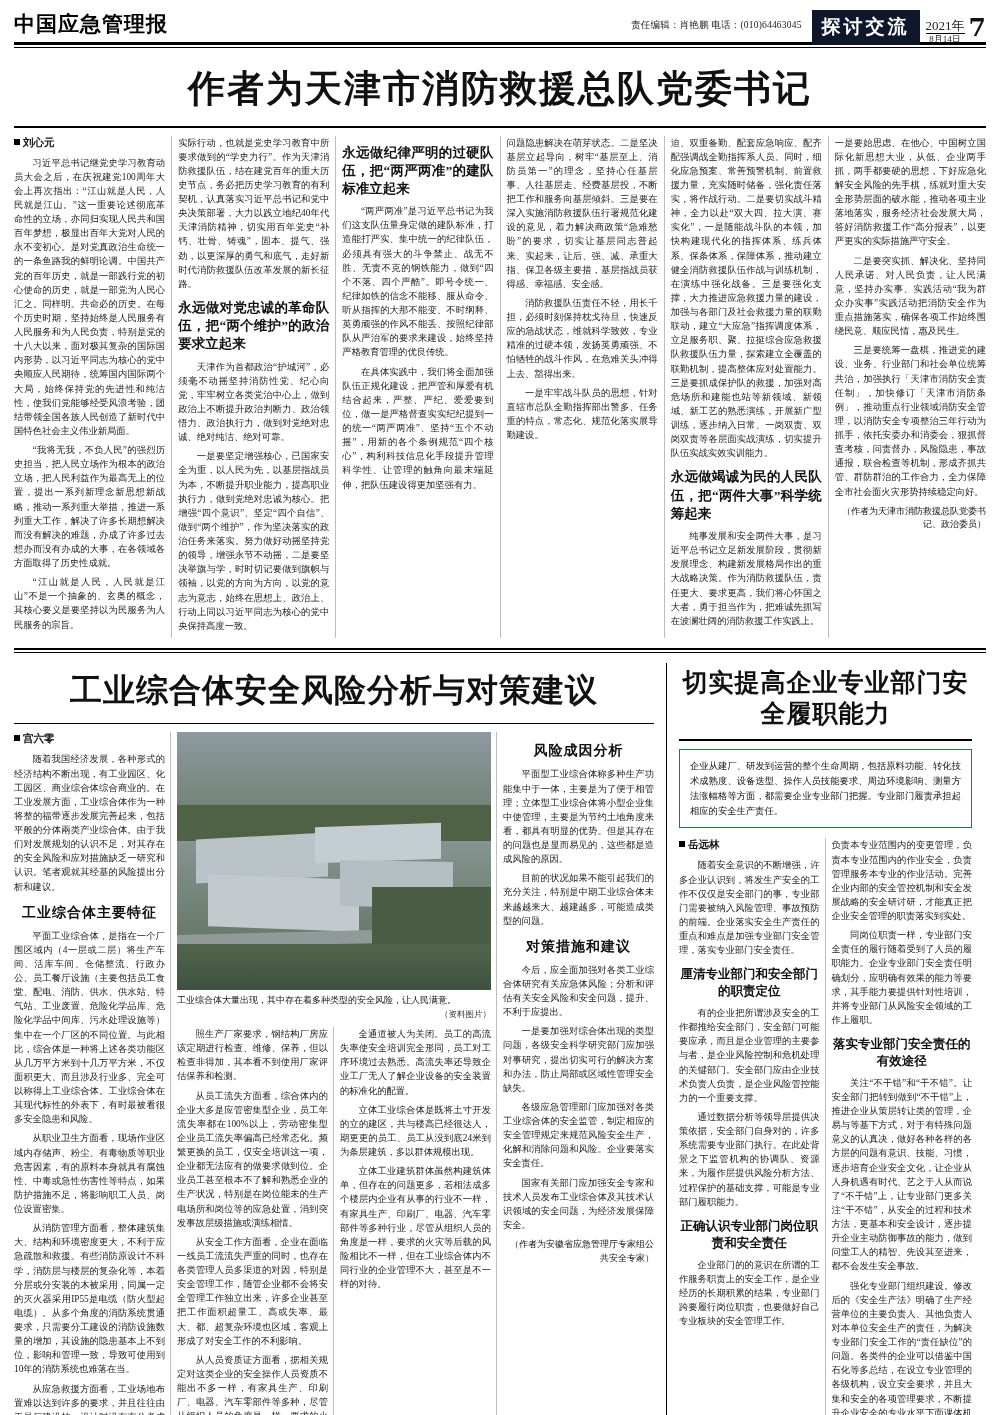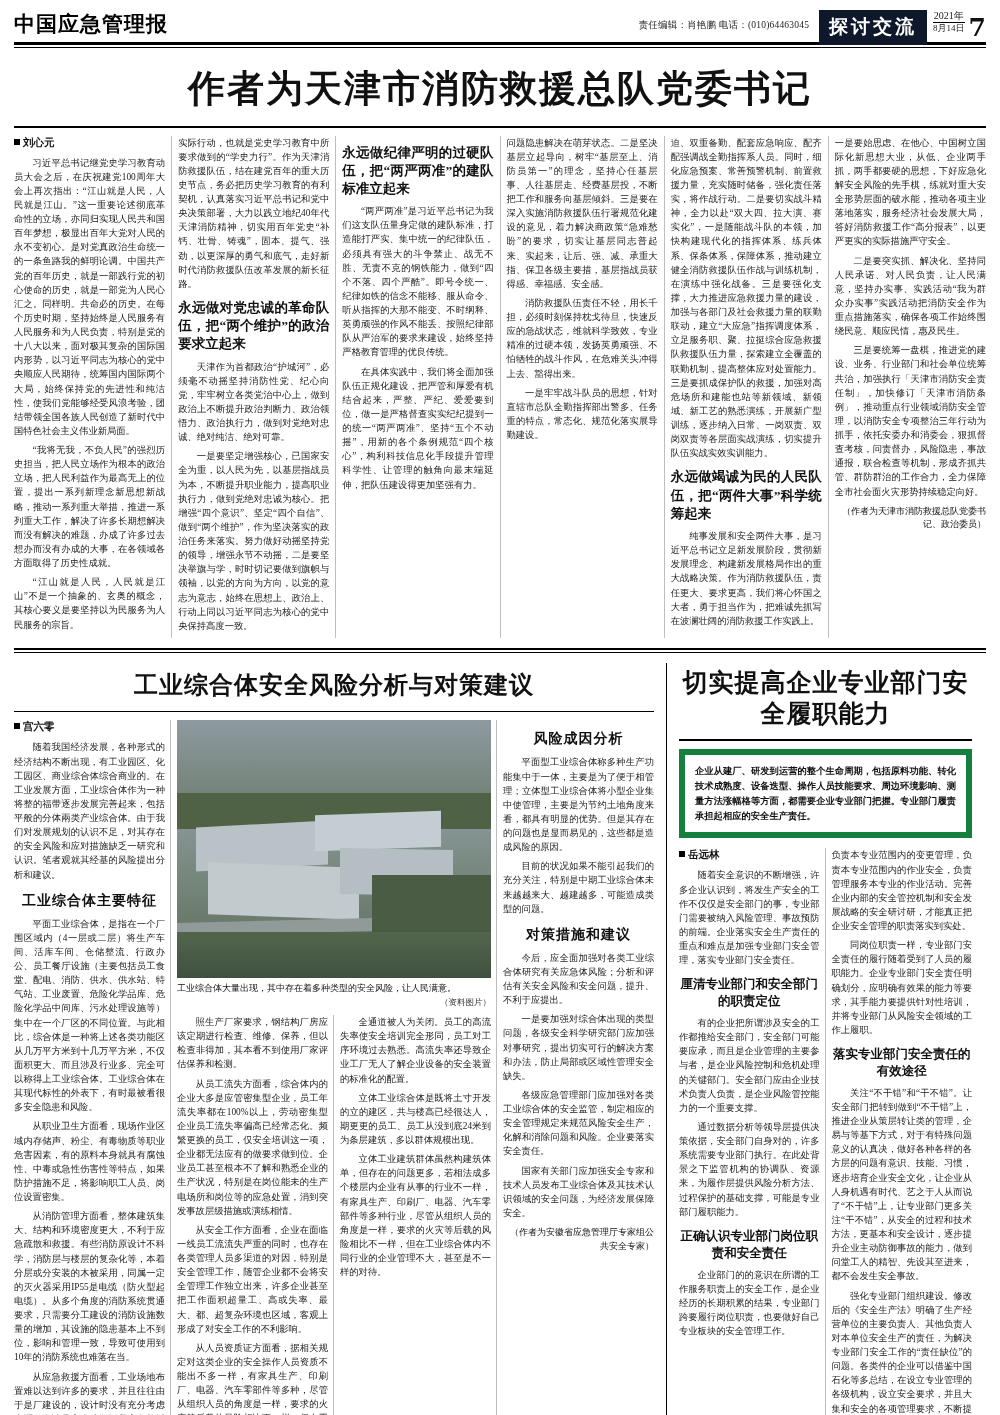--- a/index.html
+++ b/index.html
@@ -29,21 +29,21 @@
   }
   .mast-credit{font-size:9.5px;color:#222;white-space:nowrap;letter-spacing:.2px;}
   .mast-right{display:flex;align-items:stretch;}
   .section-badge{
     background:#0f172a;color:#fff;font-weight:bold;font-size:19px;
     padding:4px 10px 5px 10px;letter-spacing:3px;white-space:nowrap;
   }
   .date-box{
     margin-left:6px;text-align:center;line-height:1.05;padding-top:1px;
   }
-  .date-y{font-size:10px;color:#222;}
+  .date-y{font-size:13px;color:#222;margin-top:8px;}
   .date-md{font-size:9px;color:#222;border-top:1px solid #000;padding-top:1px;}
   .page-num{
     font-family:"DejaVu Serif",serif;font-weight:bold;font-size:25px;line-height:1;
     margin-left:4px;align-self:center;
   }
 
   .rule-thick{height:2.5px;background:#000;margin:0 14px;}
   .rule-thin{height:1px;background:#000;margin:2px 14px 0 14px;}
 
   
@@ -83,21 +83,21 @@
   
   .mid-rule{margin:10px 14px 0 14px;height:2px;background:#000;}
   .mid-rule2{margin:2px 14px 0 14px;height:1px;background:#000;}
 
   
   .lower{display:flex;padding:0 14px;margin-top:10px;}
   .lower-left{width:652px;padding-right:12px;box-sizing:border-box;}
   .lower-right{width:306px;padding-left:12px;border-left:1px solid #000;box-sizing:border-box;}
 
   .title2{
-    text-align:center;font-weight:bold;font-size:24px;letter-spacing:1px;
+    text-align:center;font-weight:bold;font-size:32px;letter-spacing:1px;
     font-family:"DejaVu Serif",serif;padding:6px 0 10px 0;
   }
   .title3{
     text-align:center;font-weight:bold;font-size:25px;letter-spacing:1px;
     line-height:1.25;font-family:Liberation Sans, sans-serif;padding:4px 0 10px 0;
   }
   .rule-u{height:1.5px;background:#000;margin-bottom:8px;}
 
   .l-grid{display:grid;grid-template-columns:repeat(4,1fr);column-gap:12px;}
   .l-grid .col{position:relative;}
@@ -115,22 +115,22 @@
   .cap{font-size:9px;margin:4px 0 2px 0;line-height:1.4;}
   .cap-right{font-size:8.5px;text-align:right;color:#333;}
 
   .sec-h{
     font-weight:bold;font-size:14px;text-align:center;margin:10px 0 7px 0;
     letter-spacing:1px;
   }
 
   
   .lead-box{
-    border:6px solid #15803d;padding:9px 10px;font-size:9.3px;line-height:1.6;
-    text-align:justify;margin-bottom:10px;font-weight:bold;
+    border:1px solid #15803d;padding:9px 10px;font-size:9.3px;line-height:1.6;
+    text-align:justify;margin-bottom:10px;
   }
   .r-grid{display:grid;grid-template-columns:repeat(2,1fr);column-gap:12px;}
   .r-grid .col{position:relative;}
 
   .sec-h2{
     font-weight:bold;font-size:12.5px;text-align:center;margin:9px 0 6px 0;
     line-height:1.35;
   }
 </style>
 </head>

